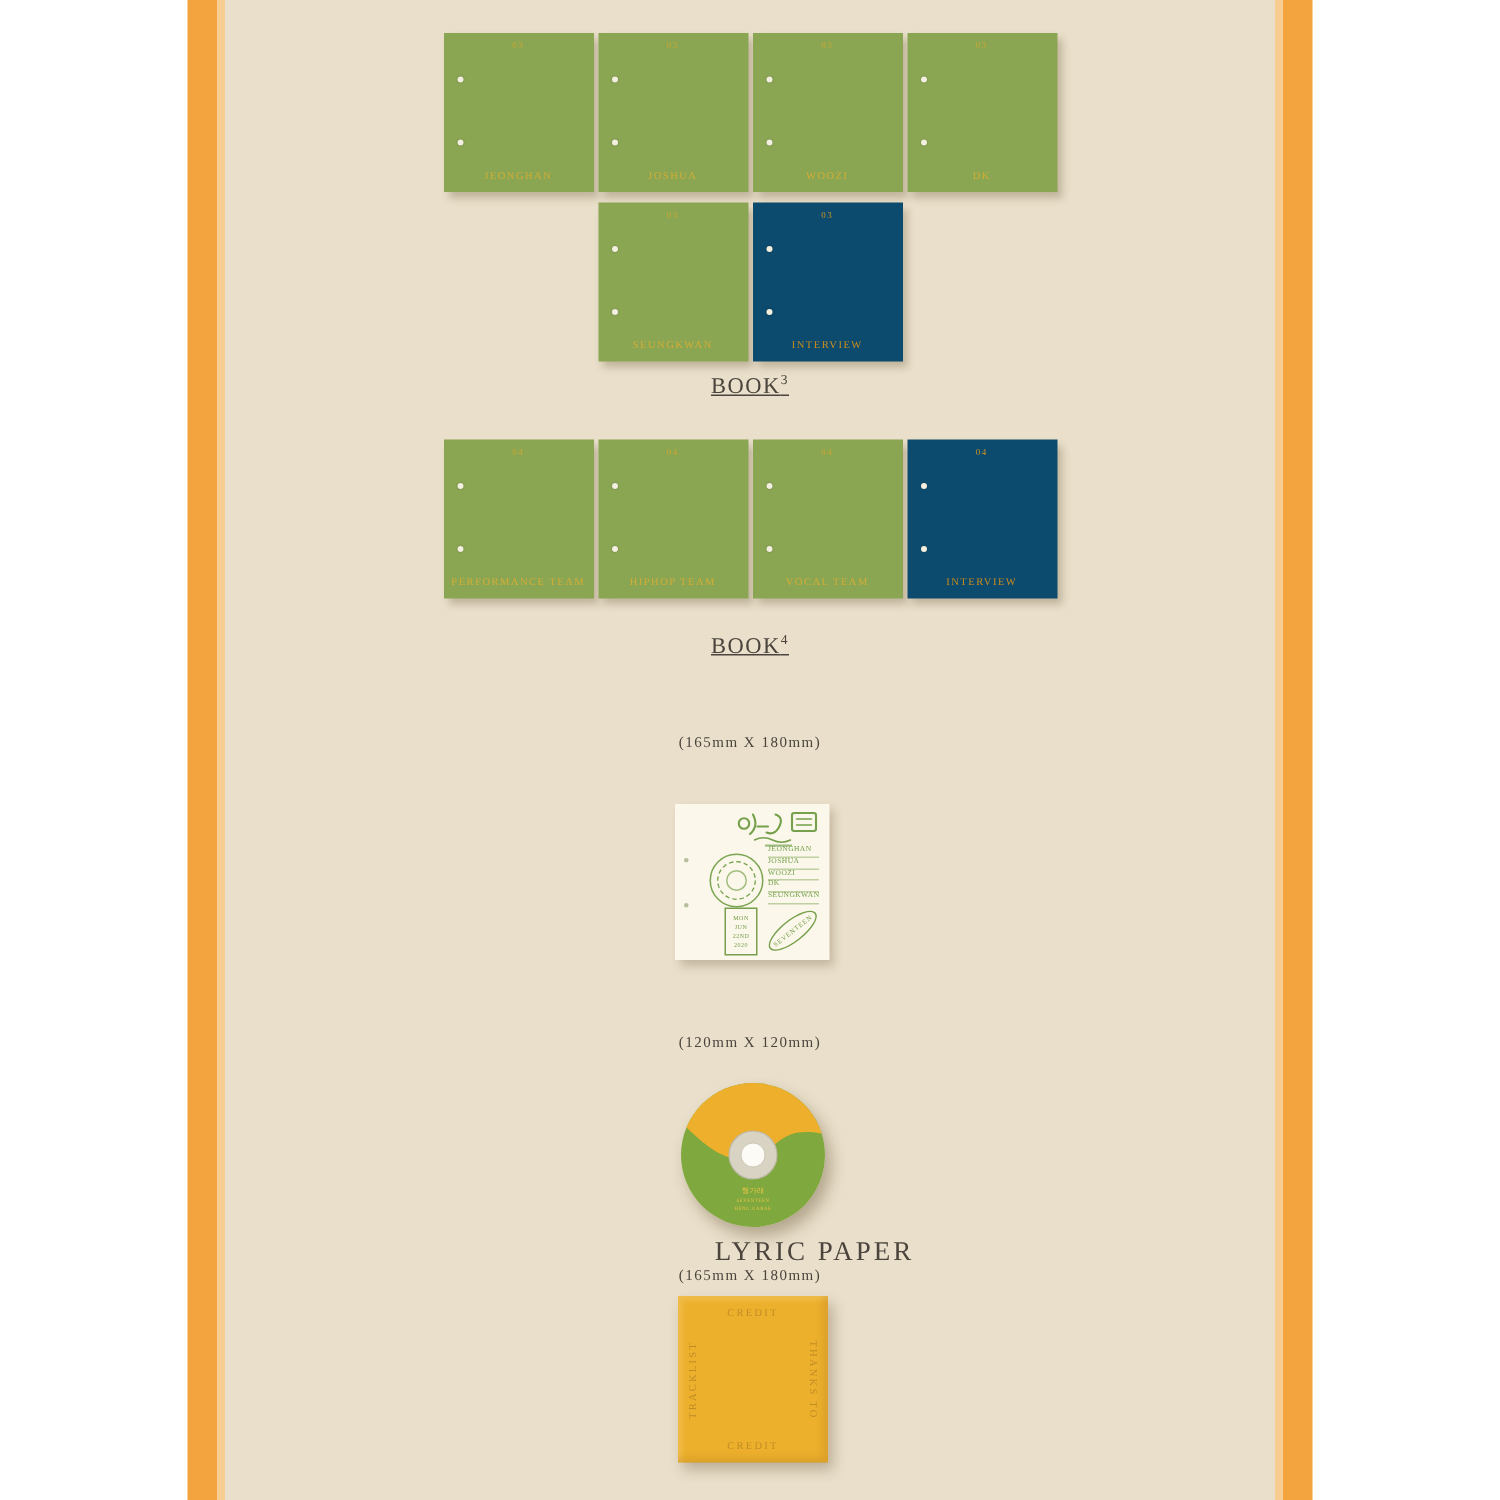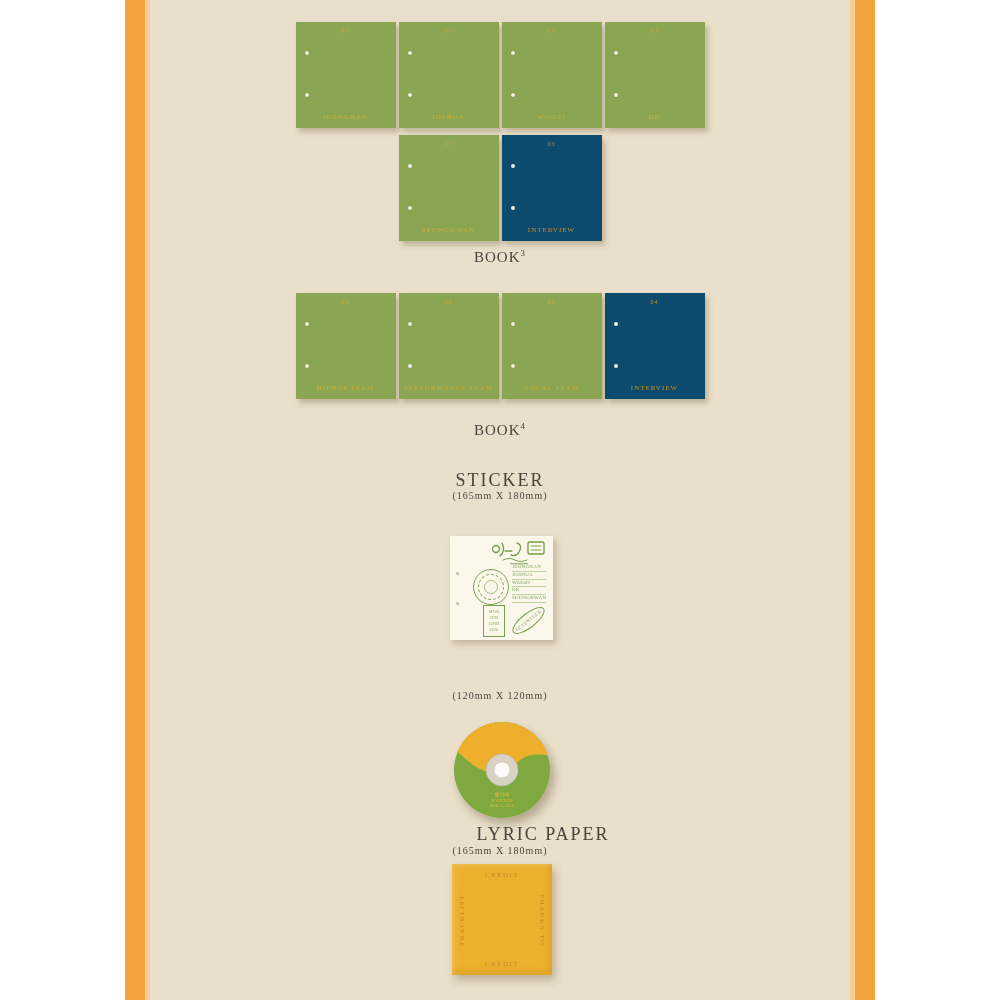--- a/index.html
+++ b/index.html
@@ -27,21 +27,21 @@
   .book .name{position:absolute;bottom:7px;left:0;width:100%;text-align:center;
     font-size:7px;letter-spacing:1px;color:#d4ad35;white-space:nowrap;}
   .book.yellow .num{color:#cf9423;}
   .book.yellow .name{color:#cc8d1b;}
   .hole{position:absolute;left:9px;width:4px;height:4px;border-radius:50%;
     background:#f3efe1;box-shadow:0 0 1px rgba(60,60,30,.5);}
   .hole.h1{top:29px;}
   .hole.h2{top:71px;}
 
   .centered-label{position:absolute;left:150px;width:700px;text-align:center;color:#4a443d;}
-  .lbl-book{font-size:15px;letter-spacing:1px;}
+  .lbl-book{font-size:15px;letter-spacing:1px;text-decoration:underline;}
   .lbl-book sup{font-size:9px;}
   .lbl-kr{font-size:8px;color:#a89c86;letter-spacing:1px;}
   .lbl-main{font-size:18px;letter-spacing:2px;}
   .lbl-size{font-size:10px;letter-spacing:1px;}
 
   #book3-label{top:248px;}
   #book3-sub{top:266px;}
   #book4-label{top:421px;}
   #sticker-title{top:470px;}
   #sticker-size{top:490px;}
@@ -138,47 +138,46 @@
 
   <div id="book3-label" class="centered-label lbl-book">
     <span>BOOK</span><sup>3</sup>
   </div>
 
   <div class="book-row row4">
     <div class="book green">
       <div class="num">04</div>
       <div class="hole h1"></div>
       <div class="hole h2"></div>
+      <div class="name">PERFORMANCE TEAM</div>
+    </div>
+    <div class="book green">
+      <div class="num">04</div>
+      <div class="hole h1"></div>
+      <div class="hole h2"></div>
       <div class="name">HIPHOP TEAM</div>
-    </div>
-    <div class="book green">
-      <div class="num">04</div>
-      <div class="hole h1"></div>
-      <div class="hole h2"></div>
-      <div class="name">PERFORMANCE TEAM</div>
     </div>
     <div class="book green">
       <div class="num">04</div>
       <div class="hole h1"></div>
       <div class="hole h2"></div>
       <div class="name">VOCAL TEAM</div>
     </div>
     <div class="book yellow">
       <div class="num">04</div>
       <div class="hole h1"></div>
       <div class="hole h2"></div>
       <div class="name">INTERVIEW</div>
     </div>
   </div>
 
   <div id="book4-label" class="centered-label lbl-book">
     <span>BOOK</span><sup>4</sup>
   </div>
 
-  <div id="sticker-title" class="centered-label lbl-main">STICKER</div>
   <div id="sticker-size" class="centered-label lbl-size">(165mm X 180mm)</div>
 
   <div class="sheet">
     <div class="shole s1"></div>
     <div class="shole s2"></div>
 
     <svg class="logo-svg" width="58" height="26" viewBox="0 0 58 26">
       <g fill="none" stroke="#76a04b" stroke-width="1.4" stroke-linecap="round">
         <circle cx="6" cy="9" r="3.5"></circle>
         <path d="M12,3 q4,8 -2,13"></path>

